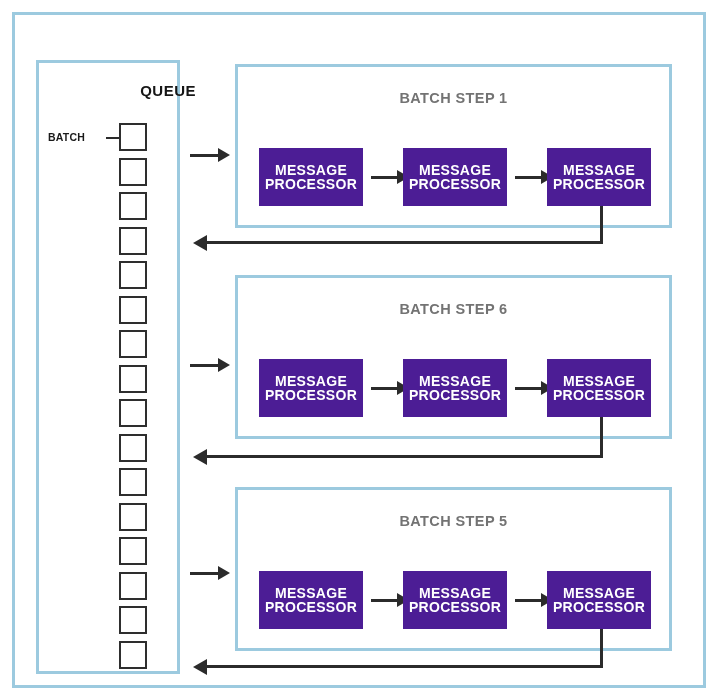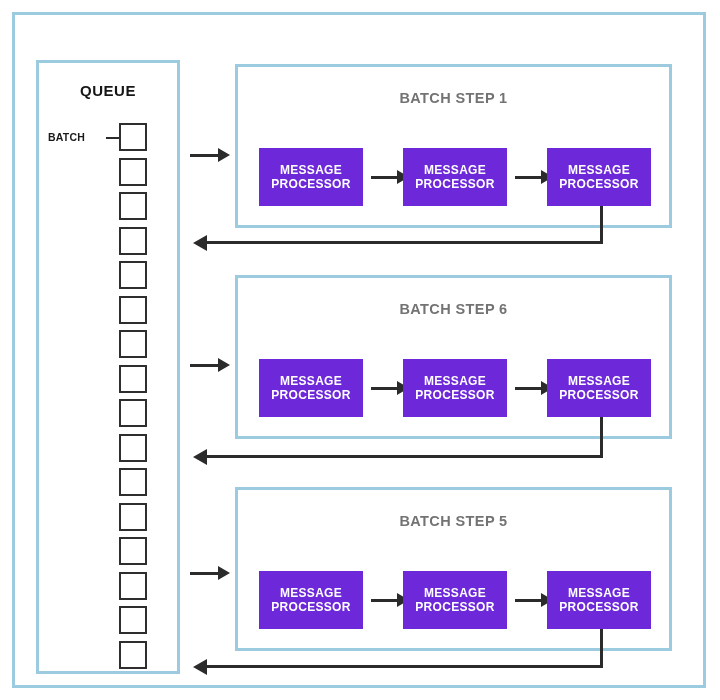--- a/index.html
+++ b/index.html
@@ -48,25 +48,26 @@
     height: 614px;
     border: 3px solid #9ccadf;
     box-sizing: border-box;
     background: transparent;
   }
   .queue-title {
     position: absolute;
     left: 36px;
     top: 82px;
     width: 144px;
-    text-align: center;
+    text-align: right;
     font-size: 15px;
     font-weight: bold;
     color: #161616;
     letter-spacing: 0.5px;
+    padding-left: 16px;
   }
   .record-label {
     position: absolute;
     left: 48px;
     top: 131px;
     font-size: 10.5px;
     font-weight: bold;
     color: #1a1a1a;
     letter-spacing: 0.2px;
   }
@@ -103,23 +104,23 @@
     text-align: center;
     font-size: 14.5px;
     font-weight: bold;
     color: #737373;
     letter-spacing: 0.4px;
   }
   .processor-box {
     position: absolute;
     width: 104px;
     height: 58px;
-    background: #6d28d9;
+    background: #4c1d95;
     color: #ffffff;
-    font-size: 12px;
+    font-size: 14px;
     font-weight: bold;
     letter-spacing: 0.3px;
     display: flex;
     flex-direction: column;
     justify-content: center;
     line-height: 14px;
     text-align: center;
   }
   .processor-box span { display: block; }
   

